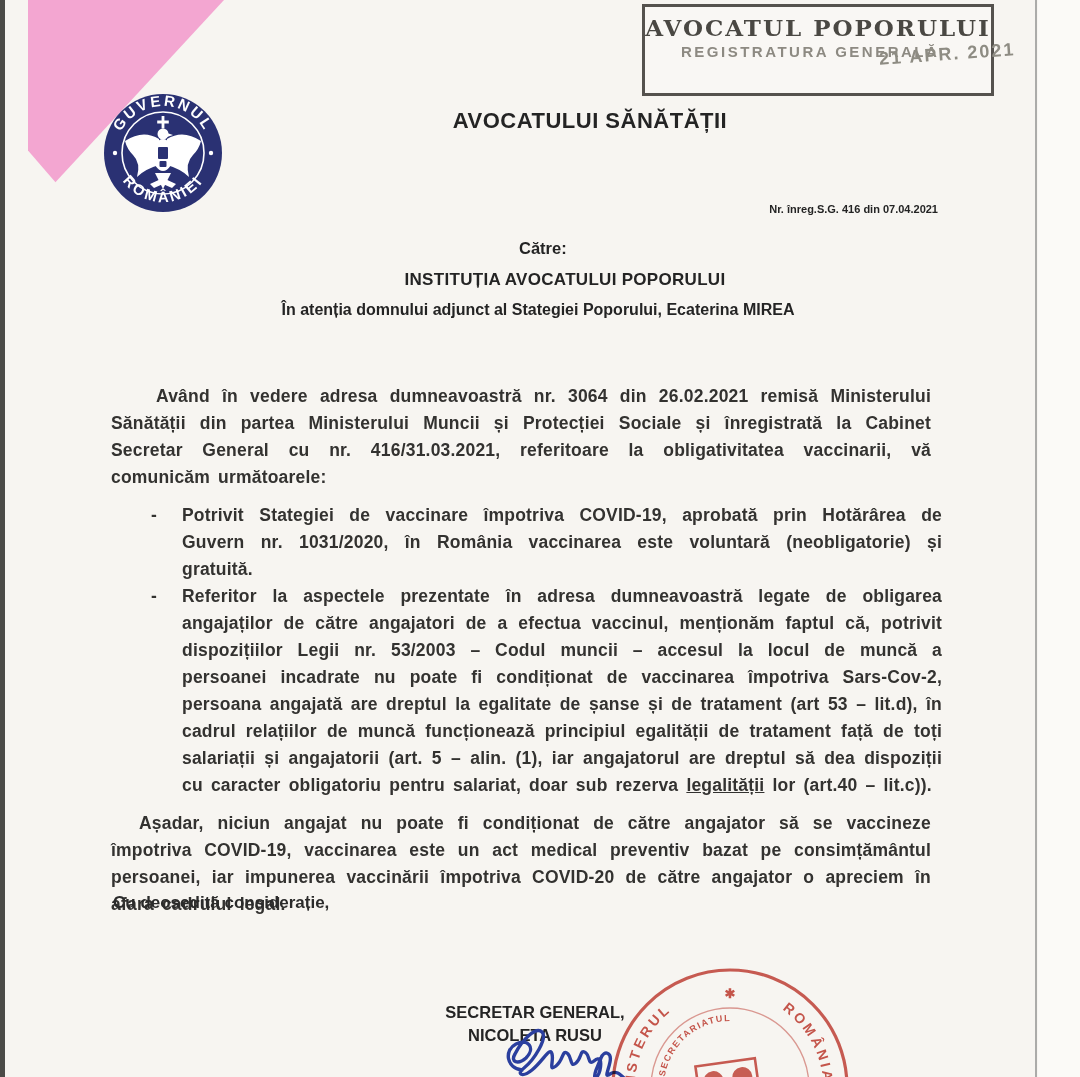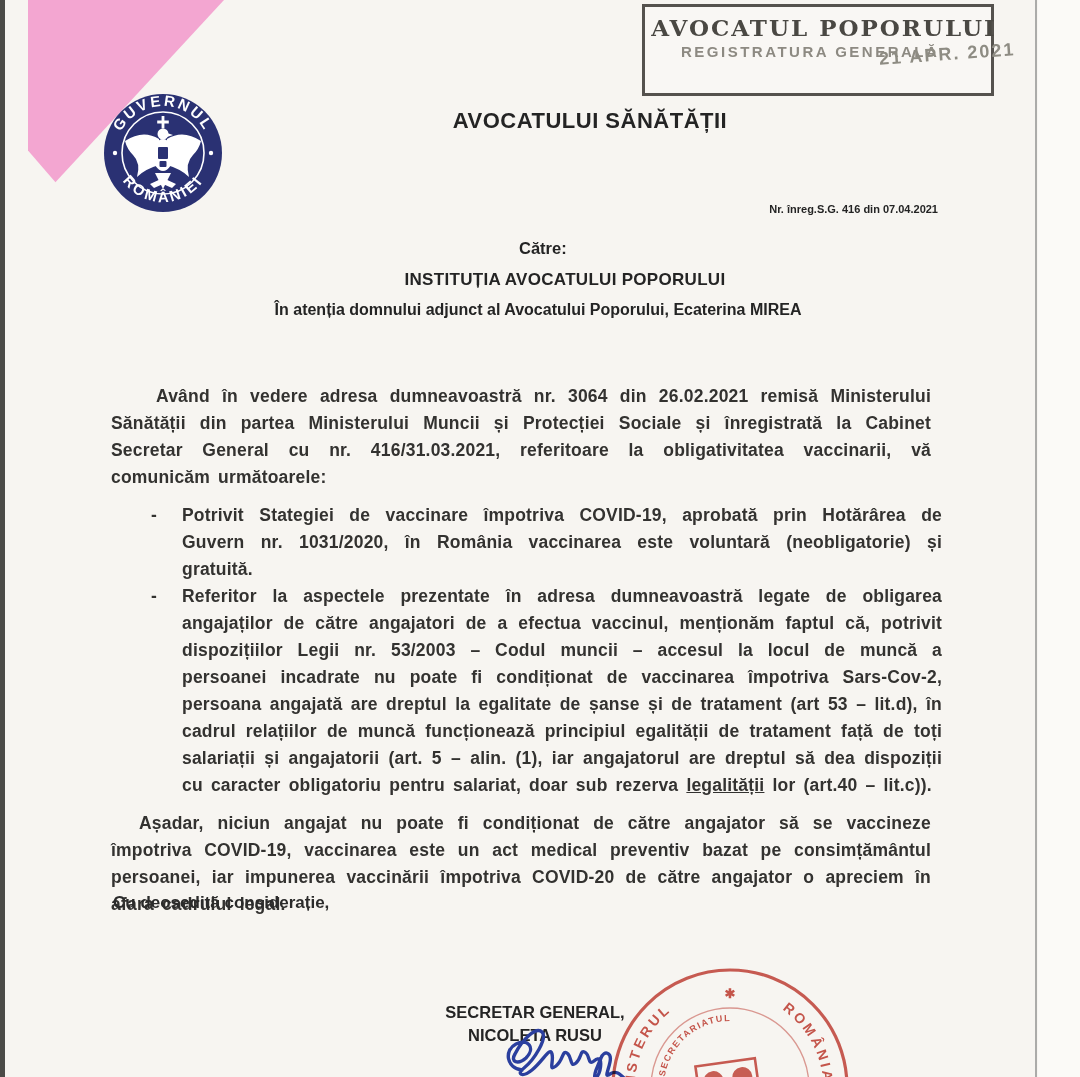--- a/index.html
+++ b/index.html
@@ -23,21 +23,21 @@
   .gov-logo{position:absolute;left:101px;top:89px;}
   .gov-logo text{font-family:"Liberation Sans",sans-serif;font-weight:bold;fill:#ffffff;}
   
   .stamp-box{
     position:absolute;left:642px;top:4px;width:346px;height:86px;
     border:3px solid #55524e;background:rgba(255,255,255,.25);
     color:#45433f;
   }
   .stamp-l1{
     position:absolute;left:0;top:7px;width:100%;text-align:center;
-    font-family:"DejaVu Serif",serif;font-weight:bold;font-size:23px;letter-spacing:2px;color:#4a4843;padding-left:6px;
+    font-family:"DejaVu Serif",serif;font-weight:bold;font-size:23px;letter-spacing:2px;color:#4a4843;
   }
   .stamp-l2{
     position:absolute;left:36px;top:36px;
     font-family:Liberation Sans, sans-serif;font-size:15px;letter-spacing:2.5px;color:#8d8a82;font-weight:bold;text-align:center;
   }
   .stamp-l3{position:absolute;left:12px;top:51px;white-space:nowrap;}
   .stamp-l3 .lbl{font-size:19px;font-weight:bold;color:#4a4843;letter-spacing:1px;}
   .stamp-l3 .num{font-size:30px;font-weight:bold;color:#3e3c38;letter-spacing:3px;border-bottom:2px dotted #6b6964;line-height:26px;}
   .stamp-l3 .dots{font-size:13px;font-weight:bold;color:#6b6964;letter-spacing:1px;}
   .date-stamp{
@@ -121,21 +121,21 @@
     <div class="stamp-l1">AVOCATUL POPORULUI</div>
     <div class="stamp-l2">REGISTRATURA GENERALĂ</div>
   </div>
   <div class="date-stamp">21 APR. 2021</div>
 
   <div class="doc-title">AVOCATULUI SĂNĂTĂȚII</div>
   <div class="reg-number">Nr. înreg.S.G. 416 din 07.04.2021</div>
 
   <div class="to-label">Către:</div>
   <div class="institution">INSTITUȚIA AVOCATULUI POPORULUI</div>
-  <div class="attention">În atenția domnului adjunct al Avocatului Poporului, Ecaterina MIREA</div>
+  <div class="attention">În atenția domnului adjunct al Stategiei Poporului, Ecaterina MIREA</div>
 
   <div class="body-text">
     <p class="p-indent1">Având în vedere adresa dumneavoastră nr. 3064 din 26.02.2021 remisă Ministerului Sănătății din partea Ministerului Muncii și Protecției Sociale și înregistrată la Cabinet Secretar General cu nr. 416/31.03.2021, referitoare la obligativitatea vaccinarii, vă comunicăm următoarele:</p>
     <ul>
       <li>
         <span class="dash-marker">-</span>
         <span>Potrivit Stategiei de vaccinare împotriva COVID-19, aprobată prin Hotărârea de Guvern nr. 1031/2020, în România vaccinarea este voluntară (neobligatorie) și gratuită.</span>
       </li>
       <li>
         <span class="dash-marker">-</span>

